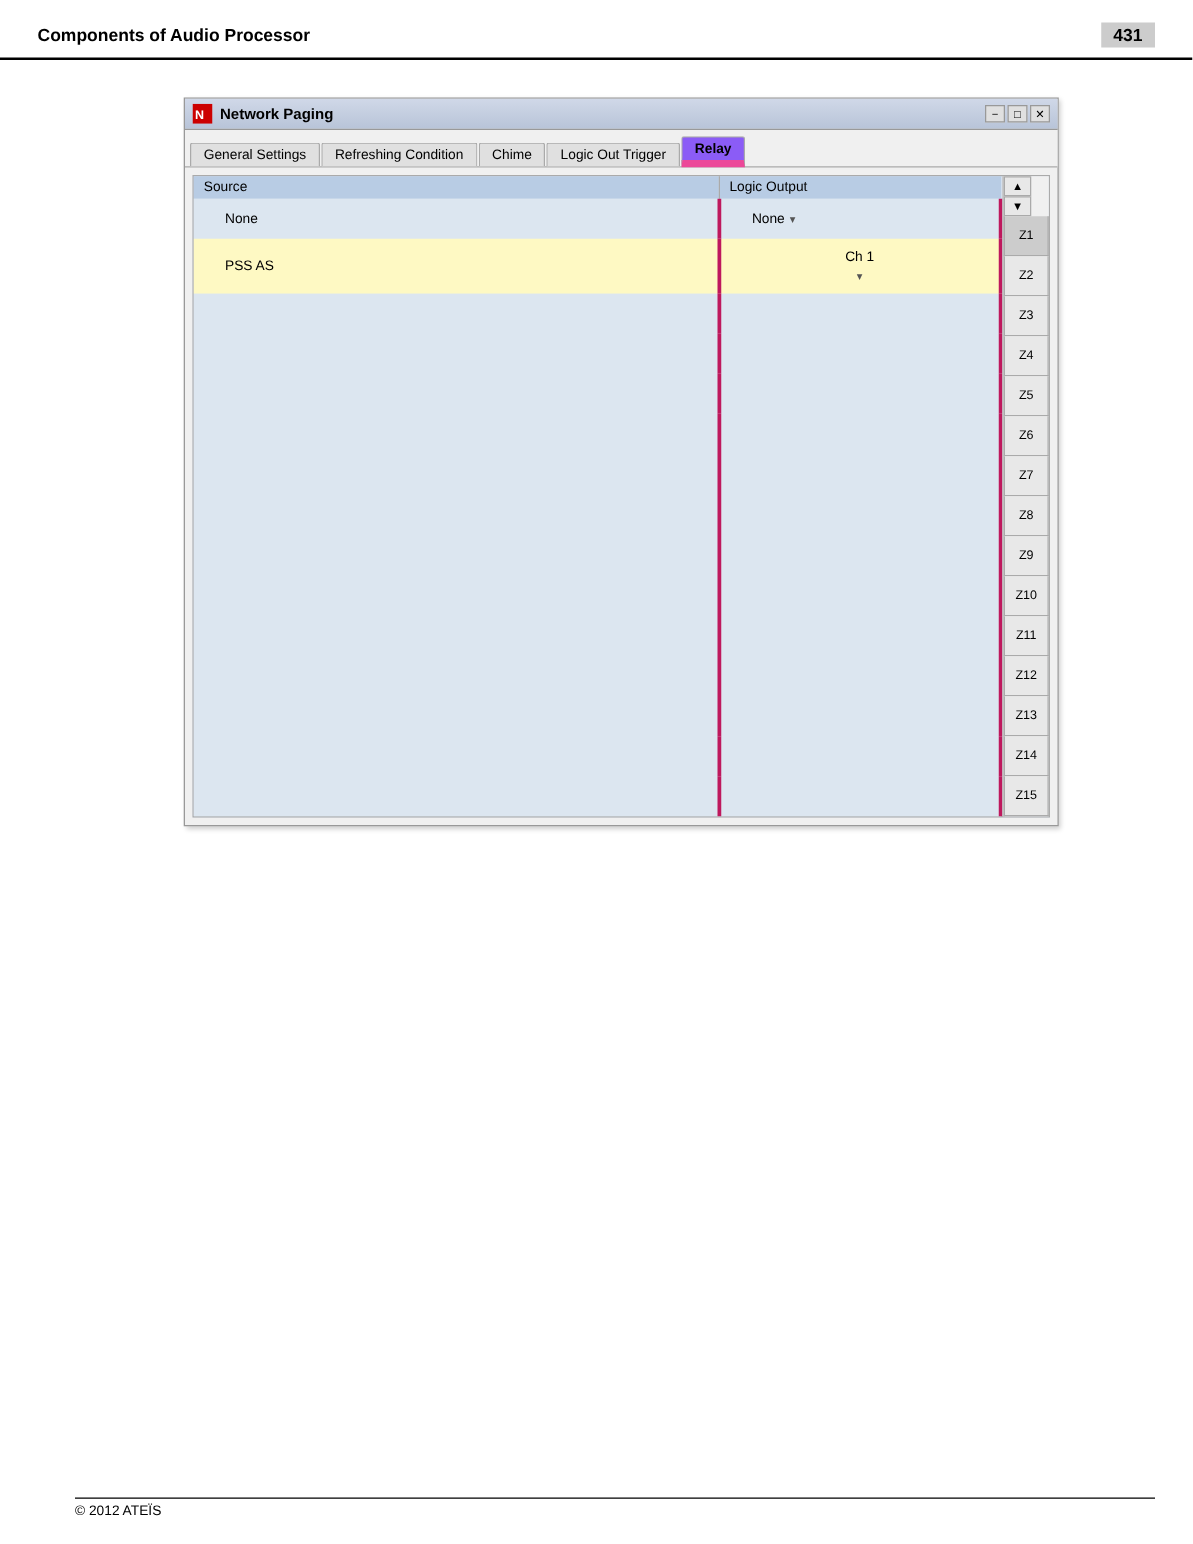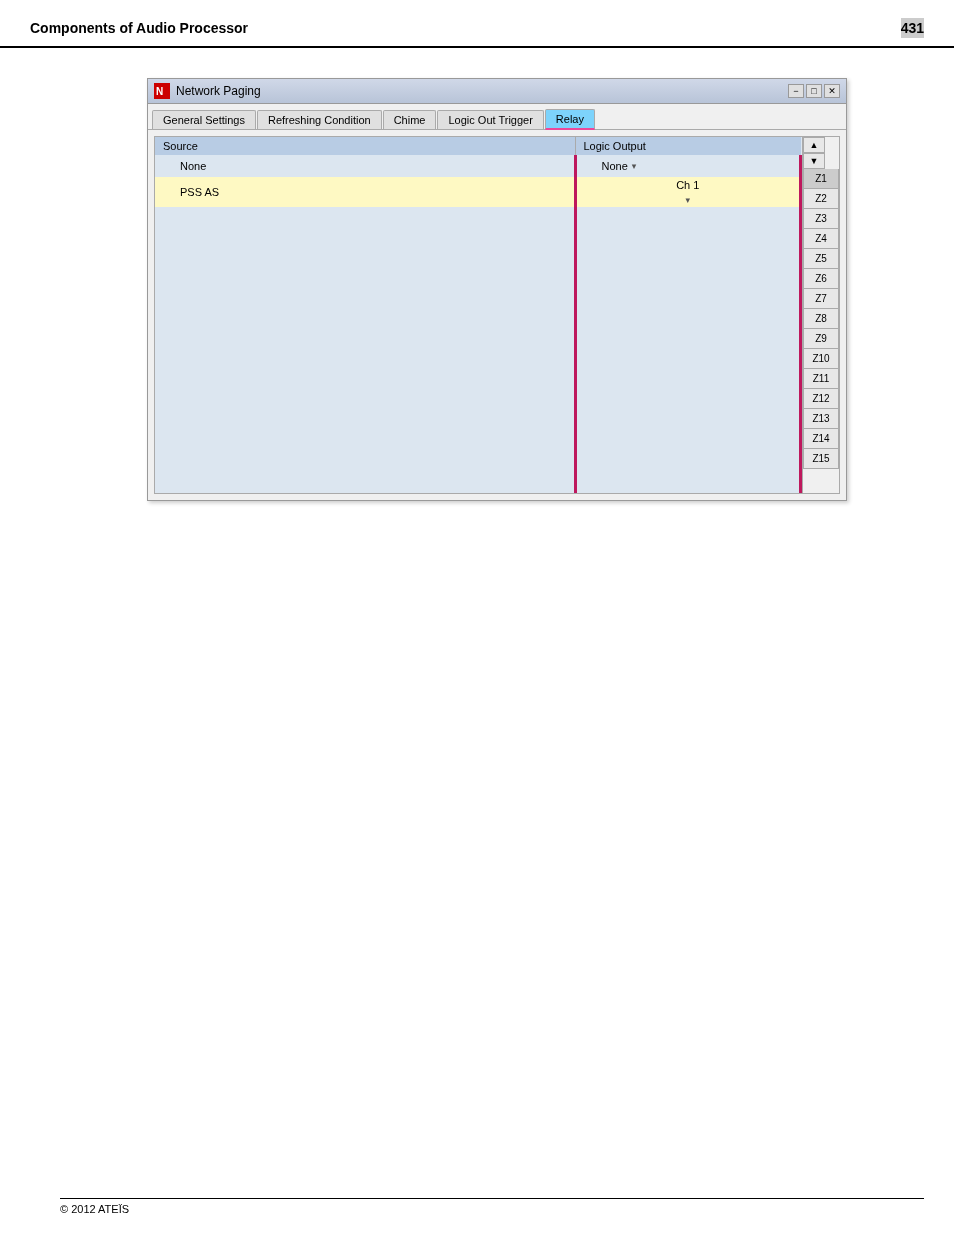--- a/index.html
+++ b/index.html
@@ -27,21 +27,21 @@
     .page-header-title {
       font-weight: bold;
       font-size: 14px;
       margin-right: 20px;
     }
 
     .page-number {
       font-weight: bold;
       font-size: 14px;
       background: #ccc;
-      padding: 2px 0;
+      padding: 2px 10px;
     }
 
     
     .content-area {
       padding: 30px 60px 30px 100px;
     }
 
     
     .window {
       border: 1px solid #999;
@@ -74,21 +74,21 @@
       justify-content: center;
     }
 
     .window-icon svg {
       width: 16px;
       height: 16px;
     }
 
     .window-title-text {
       font-size: 12px;
-      font-weight: normal;
+      font-weight: bold;
       color: #000;
     }
 
     .window-controls {
       display: flex;
       gap: 2px;
     }
 
     .window-btn {
       width: 16px;
@@ -117,23 +117,23 @@
       font-size: 11px;
       border: 1px solid #aaa;
       border-bottom: none;
       background: #e0e0e0;
       cursor: pointer;
       color: #000;
       border-radius: 2px 2px 0 0;
     }
 
     .tab.active {
-      background: #7dd3fc;
-      border-bottom: 2px solid #ec4899;
-      font-weight: normal;
+      background: #8b5cf6;
+      border-bottom: 6px solid #ec4899;
+      font-weight: bold;
       position: relative;
       top: 1px;
       z-index: 1;
     }
 
     
     .table-container {
       background: #dce6f0;
       margin: 6px 6px 6px 6px;
       border: 1px solid #aaa;
@@ -201,21 +201,21 @@
       background: #e8e8e8;
       font-size: 9px;
       display: flex;
       align-items: center;
       justify-content: center;
       cursor: pointer;
     }
 
     .zone-btn {
       width: 36px;
-      height: 20px;
+      height: 32px;
       border: 1px solid #aaa;
       border-top: none;
       background: #e8e8e8;
       font-size: 10px;
       display: flex;
       align-items: center;
       justify-content: center;
       cursor: pointer;
       color: #000;
     }

